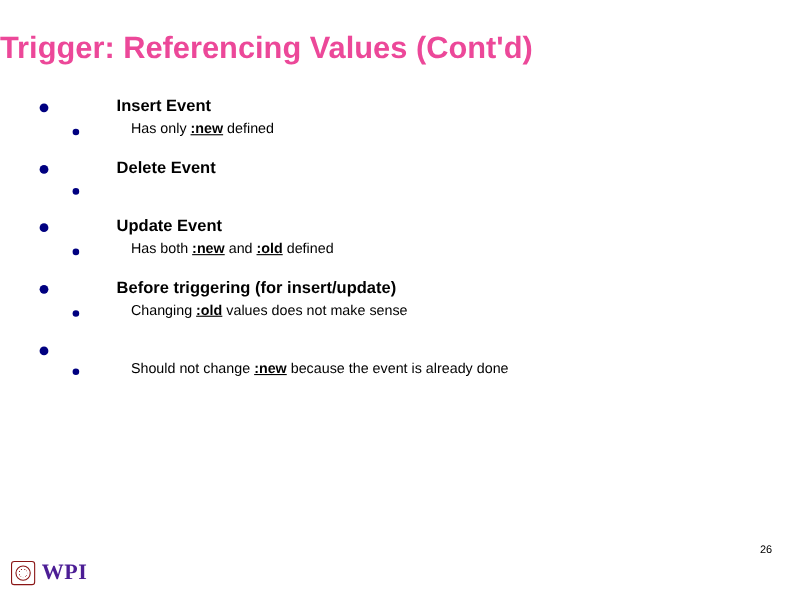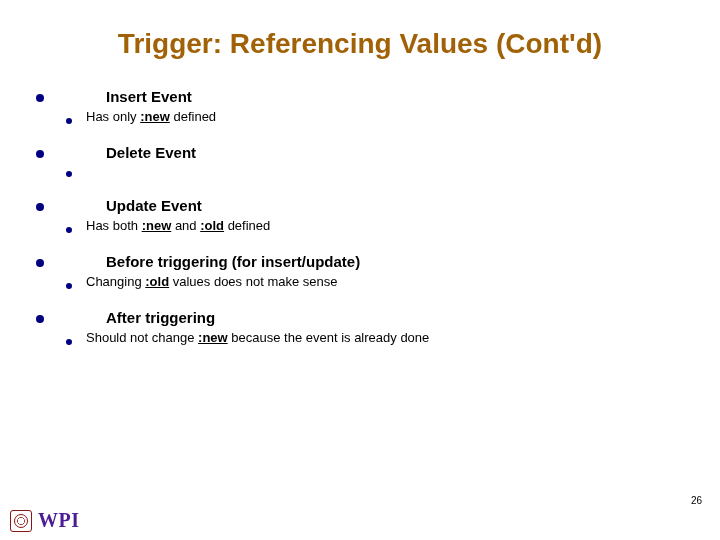--- a/index.html
+++ b/index.html
@@ -9,24 +9,24 @@
     background: #ffffff;
     font-family: Arial, Helvetica, sans-serif;
     position: relative;
     overflow: hidden;
   }
   .title {
     position: absolute;
     top: 28px;
     left: 0;
     width: 720px;
-    text-align: center;
+    text-align: left;
     font-size: 28px;
     font-weight: bold;
-    color: #a16207;
+    color: #ec4899;
   }
   .content {
     position: absolute;
     top: 88px;
     left: 36px;
     width: 650px;
   }
   .bullet-row {
     display: flex;
     align-items: flex-start;
@@ -37,23 +37,24 @@
     width: 8px;
     height: 8px;
     background: #000080;
     border-radius: 50%;
     flex-shrink: 0;
     margin-top: 6px;
     margin-right: 14px;
   }
   .sub-bullet-row {
     display: flex;
-    align-items: flex-end;
+    align-items: center;
     margin-left: 30px;
     margin-bottom: 4px;
+    gap: 33px;
   }
   .sub-bullet-dot {
     width: 6px;
     height: 6px;
     background: #000080;
     border-radius: 50%;
     flex-shrink: 0;
     margin-top: 6px;
     margin-right: 14px;
   }
@@ -156,21 +157,20 @@
     </div>
     <div class="sub-bullet-row">
       <div class="sub-bullet-dot"></div>
       <div class="sub-text"><span>Changing </span><span class="b u">:old</span><span> values does not make sense</span><span class="b u"></span><span></span></div>
     </div>
   </div>
 
   <div class="section-tight">
     <div class="bullet-row">
       <div class="bullet-dot"></div>
-      <div class="head-text">After triggering</div>
     </div>
     <div class="sub-bullet-row">
       <div class="sub-bullet-dot"></div>
       <div class="sub-text"><span>Should not change </span><span class="b u">:new</span><span> because the event is already done</span><span class="b u"></span><span></span></div>
     </div>
   </div>
 
 </div>
 
 <div class="pagenum">26</div>

